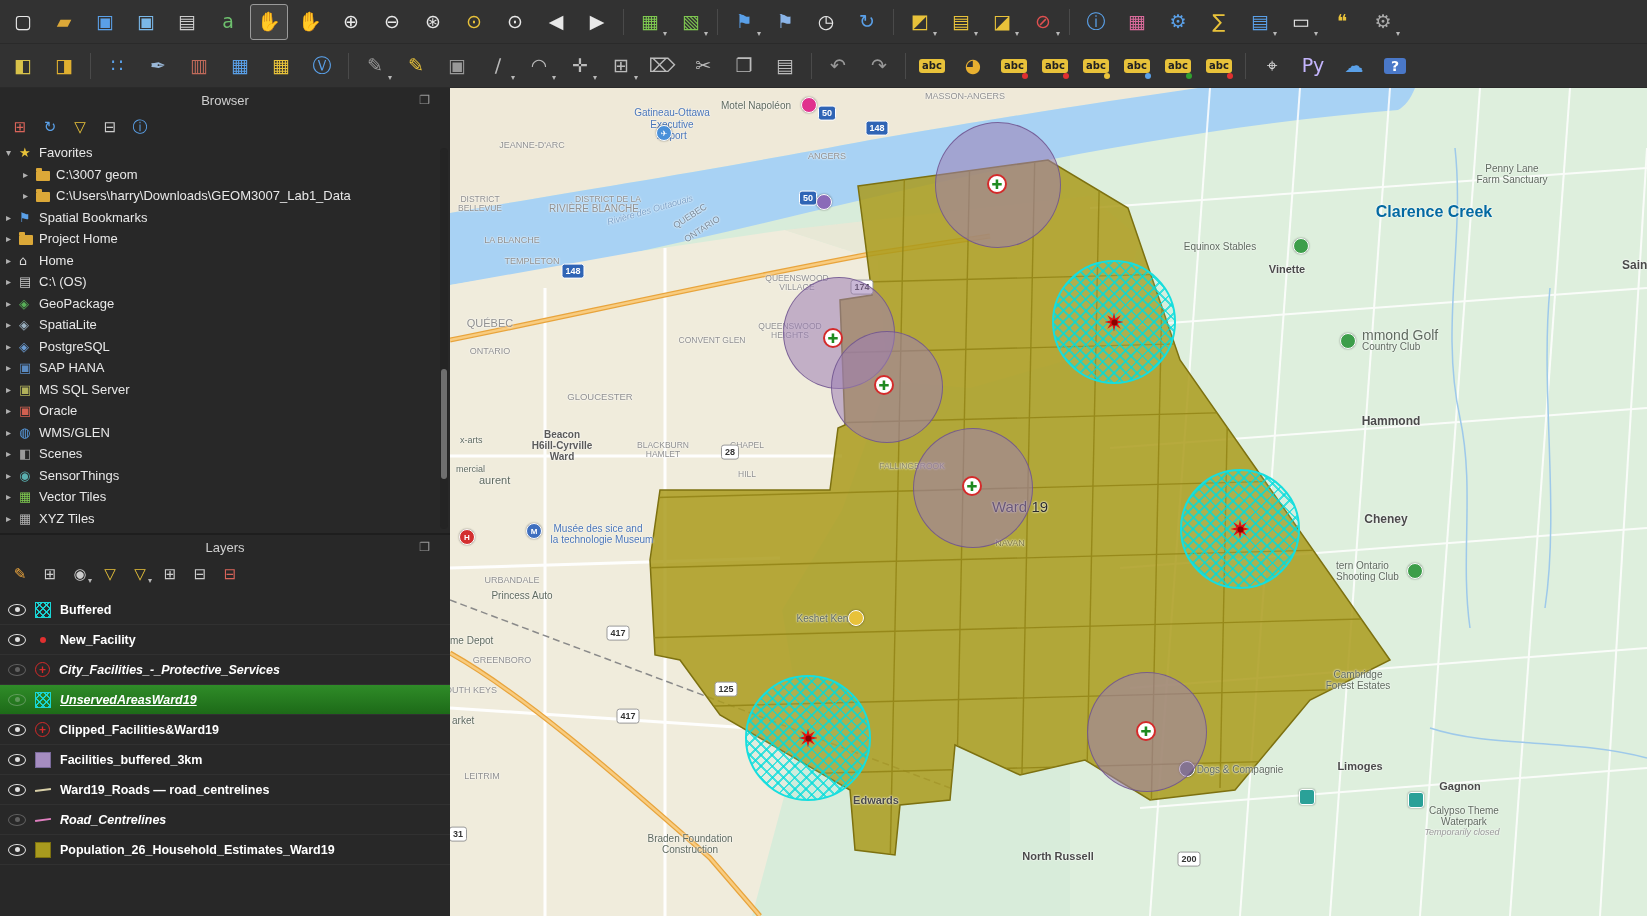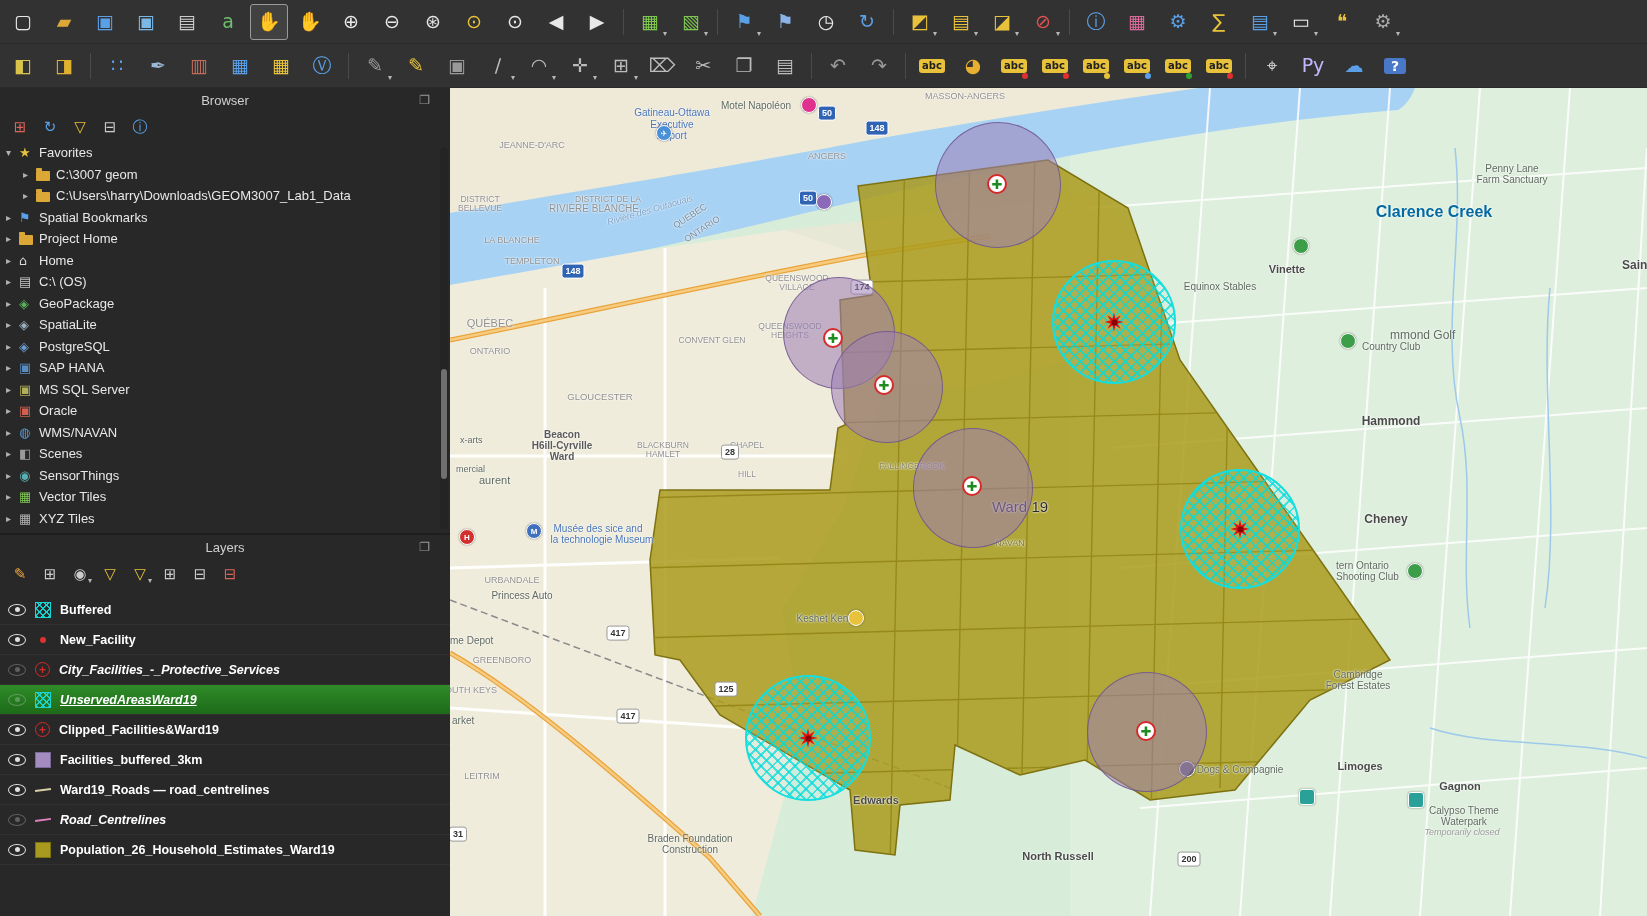--- a/index.html
+++ b/index.html
@@ -394,21 +394,21 @@
             <span class="tlabel">MS SQL Server</span>
           </div>
           <div class="trow" style="padding-left: 6px;">
             <span class="arrow">▸</span>
             <span class="ticon" style="color: rgb(208, 96, 80);">▣</span>
             <span class="tlabel">Oracle</span>
           </div>
           <div class="trow" style="padding-left: 6px;">
             <span class="arrow">▸</span>
             <span class="ticon" style="color: rgb(90, 160, 232);">◍</span>
-            <span class="tlabel">WMS/NAVAN</span>
+            <span class="tlabel">WMS/GLEN</span>
           </div>
           <div class="trow" style="padding-left: 6px;">
             <span class="arrow">▸</span>
             <span class="ticon" style="color: rgb(154, 154, 154);">◧</span>
             <span class="tlabel">Scenes</span>
           </div>
           <div class="trow" style="padding-left: 6px;">
             <span class="arrow">▸</span>
             <span class="ticon" style="color: rgb(90, 176, 176);">◉</span>
             <span class="tlabel">SensorThings</span>
@@ -622,26 +622,26 @@
         <span class="mlabel" style="left: 2px; top: 632px; font-size: 10px; color: rgb(95, 106, 95); transform: translate(0px, -50%);">arket</span>
         <span class="mlabel" style="left: 32px; top: 688px; font-size: 9px; color: rgb(144, 144, 144); transform: translate(-50%, -50%);">LEITRIM</span>
         <span class="mlabel" style="left: 560px; top: 455px; font-size: 9px; color: rgb(126, 120, 64); transform: translate(-50%, -50%);">NAVAN</span>
         <span class="mlabel" style="left: 240px; top: 750px; font-size: 10px; color: rgb(95, 106, 95); transform: translate(-50%, -50%);">Braden Foundation</span>
         <span class="mlabel" style="left: 240px; top: 761px; font-size: 10px; color: rgb(95, 106, 95); transform: translate(-50%, -50%);">Construction</span>
         <span class="mlabel" style="left: 426px; top: 712px; font-size: 11px; color: rgb(74, 74, 74); font-weight: 600; transform: translate(-50%, -50%);">Edwards</span>
         <span class="mlabel" style="left: 608px; top: 768px; font-size: 11px; color: rgb(74, 74, 74); font-weight: 600; transform: translate(-50%, -50%);">North Russell</span>
         <span class="mlabel" style="left: 941px; top: 333px; font-size: 12px; color: rgb(74, 74, 74); font-weight: 600; transform: translate(-50%, -50%);">Hammond</span>
         <span class="mlabel" style="left: 936px; top: 431px; font-size: 12px; color: rgb(74, 74, 74); font-weight: 600; transform: translate(-50%, -50%);">Cheney</span>
         <span class="mlabel" style="left: 837px; top: 181px; font-size: 11px; color: rgb(74, 74, 74); font-weight: 600; transform: translate(-50%, -50%);">Vinette</span>
-        <span class="mlabel" style="left: 770px; top: 158px; font-size: 10px; color: rgb(95, 106, 95); transform: translate(-50%, -50%); margin-top: 40px;">Equinox Stables</span>
+        <span class="mlabel" style="left: 770px; top: 158px; font-size: 10px; color: rgb(95, 106, 95); transform: translate(-50%, -50%);">Equinox Stables</span>
         <span class="mlabel" style="left: 984px; top: 124px; font-size: 16px; color: #0369a1; font-weight: 600; transform: translate(-50%, -50%);">Clarence Creek</span>
         <span class="mlabel" style="left: 1062px; top: 80px; font-size: 10px; color: rgb(95, 106, 95); transform: translate(-50%, -50%);">Penny Lane</span>
         <span class="mlabel" style="left: 1062px; top: 91px; font-size: 10px; color: rgb(95, 106, 95); transform: translate(-50%, -50%);">Farm Sanctuary</span>
         <span class="mlabel" style="left: 1172px; top: 177px; font-size: 12px; color: rgb(74, 74, 74); font-weight: 600; transform: translate(0px, -50%);">Saint-Pa</span>
-        <span class="mlabel" style="left: 940px; top: 247px; font-size: 12px; color: rgb(95, 106, 95); transform: translate(0px, -50%);">mmond Golf</span>
+        <span class="mlabel" style="left: 912px; top: 247px; font-size: 14px; color: rgb(95, 106, 95); transform: translate(0px, -50%);">mmond Golf</span>
         <span class="mlabel" style="left: 912px; top: 258px; font-size: 10px; color: rgb(95, 106, 95); transform: translate(0px, -50%);">Country Club</span>
         <span class="mlabel" style="left: 886px; top: 477px; font-size: 10px; color: rgb(95, 106, 95); transform: translate(0px, -50%);">tern Ontario</span>
         <span class="mlabel" style="left: 886px; top: 488px; font-size: 10px; color: rgb(95, 106, 95); transform: translate(0px, -50%);">Shooting Club</span>
         <span class="mlabel" style="left: 908px; top: 586px; font-size: 10px; color: rgb(95, 106, 95); transform: translate(-50%, -50%);">Cambridge</span>
         <span class="mlabel" style="left: 908px; top: 597px; font-size: 10px; color: rgb(95, 106, 95); transform: translate(-50%, -50%);">Forest Estates</span>
         <span class="mlabel" style="left: 910px; top: 678px; font-size: 11px; color: rgb(74, 74, 74); font-weight: 600; transform: translate(-50%, -50%);">Limoges</span>
         <span class="mlabel" style="left: 790px; top: 681px; font-size: 10px; color: rgb(95, 106, 95); transform: translate(-50%, -50%);">Dogs &amp; Compagnie</span>
         <span class="mlabel" style="left: 1010px; top: 698px; font-size: 11px; color: rgb(74, 74, 74); font-weight: 600; transform: translate(-50%, -50%);">Gagnon</span>
         <span class="mlabel" style="left: 1014px; top: 722px; font-size: 10px; color: rgb(95, 106, 95); transform: translate(-50%, -50%);">Calypso Theme</span>
         <span class="mlabel" style="left: 1014px; top: 733px; font-size: 10px; color: rgb(95, 106, 95); transform: translate(-50%, -50%);">Waterpark</span>

